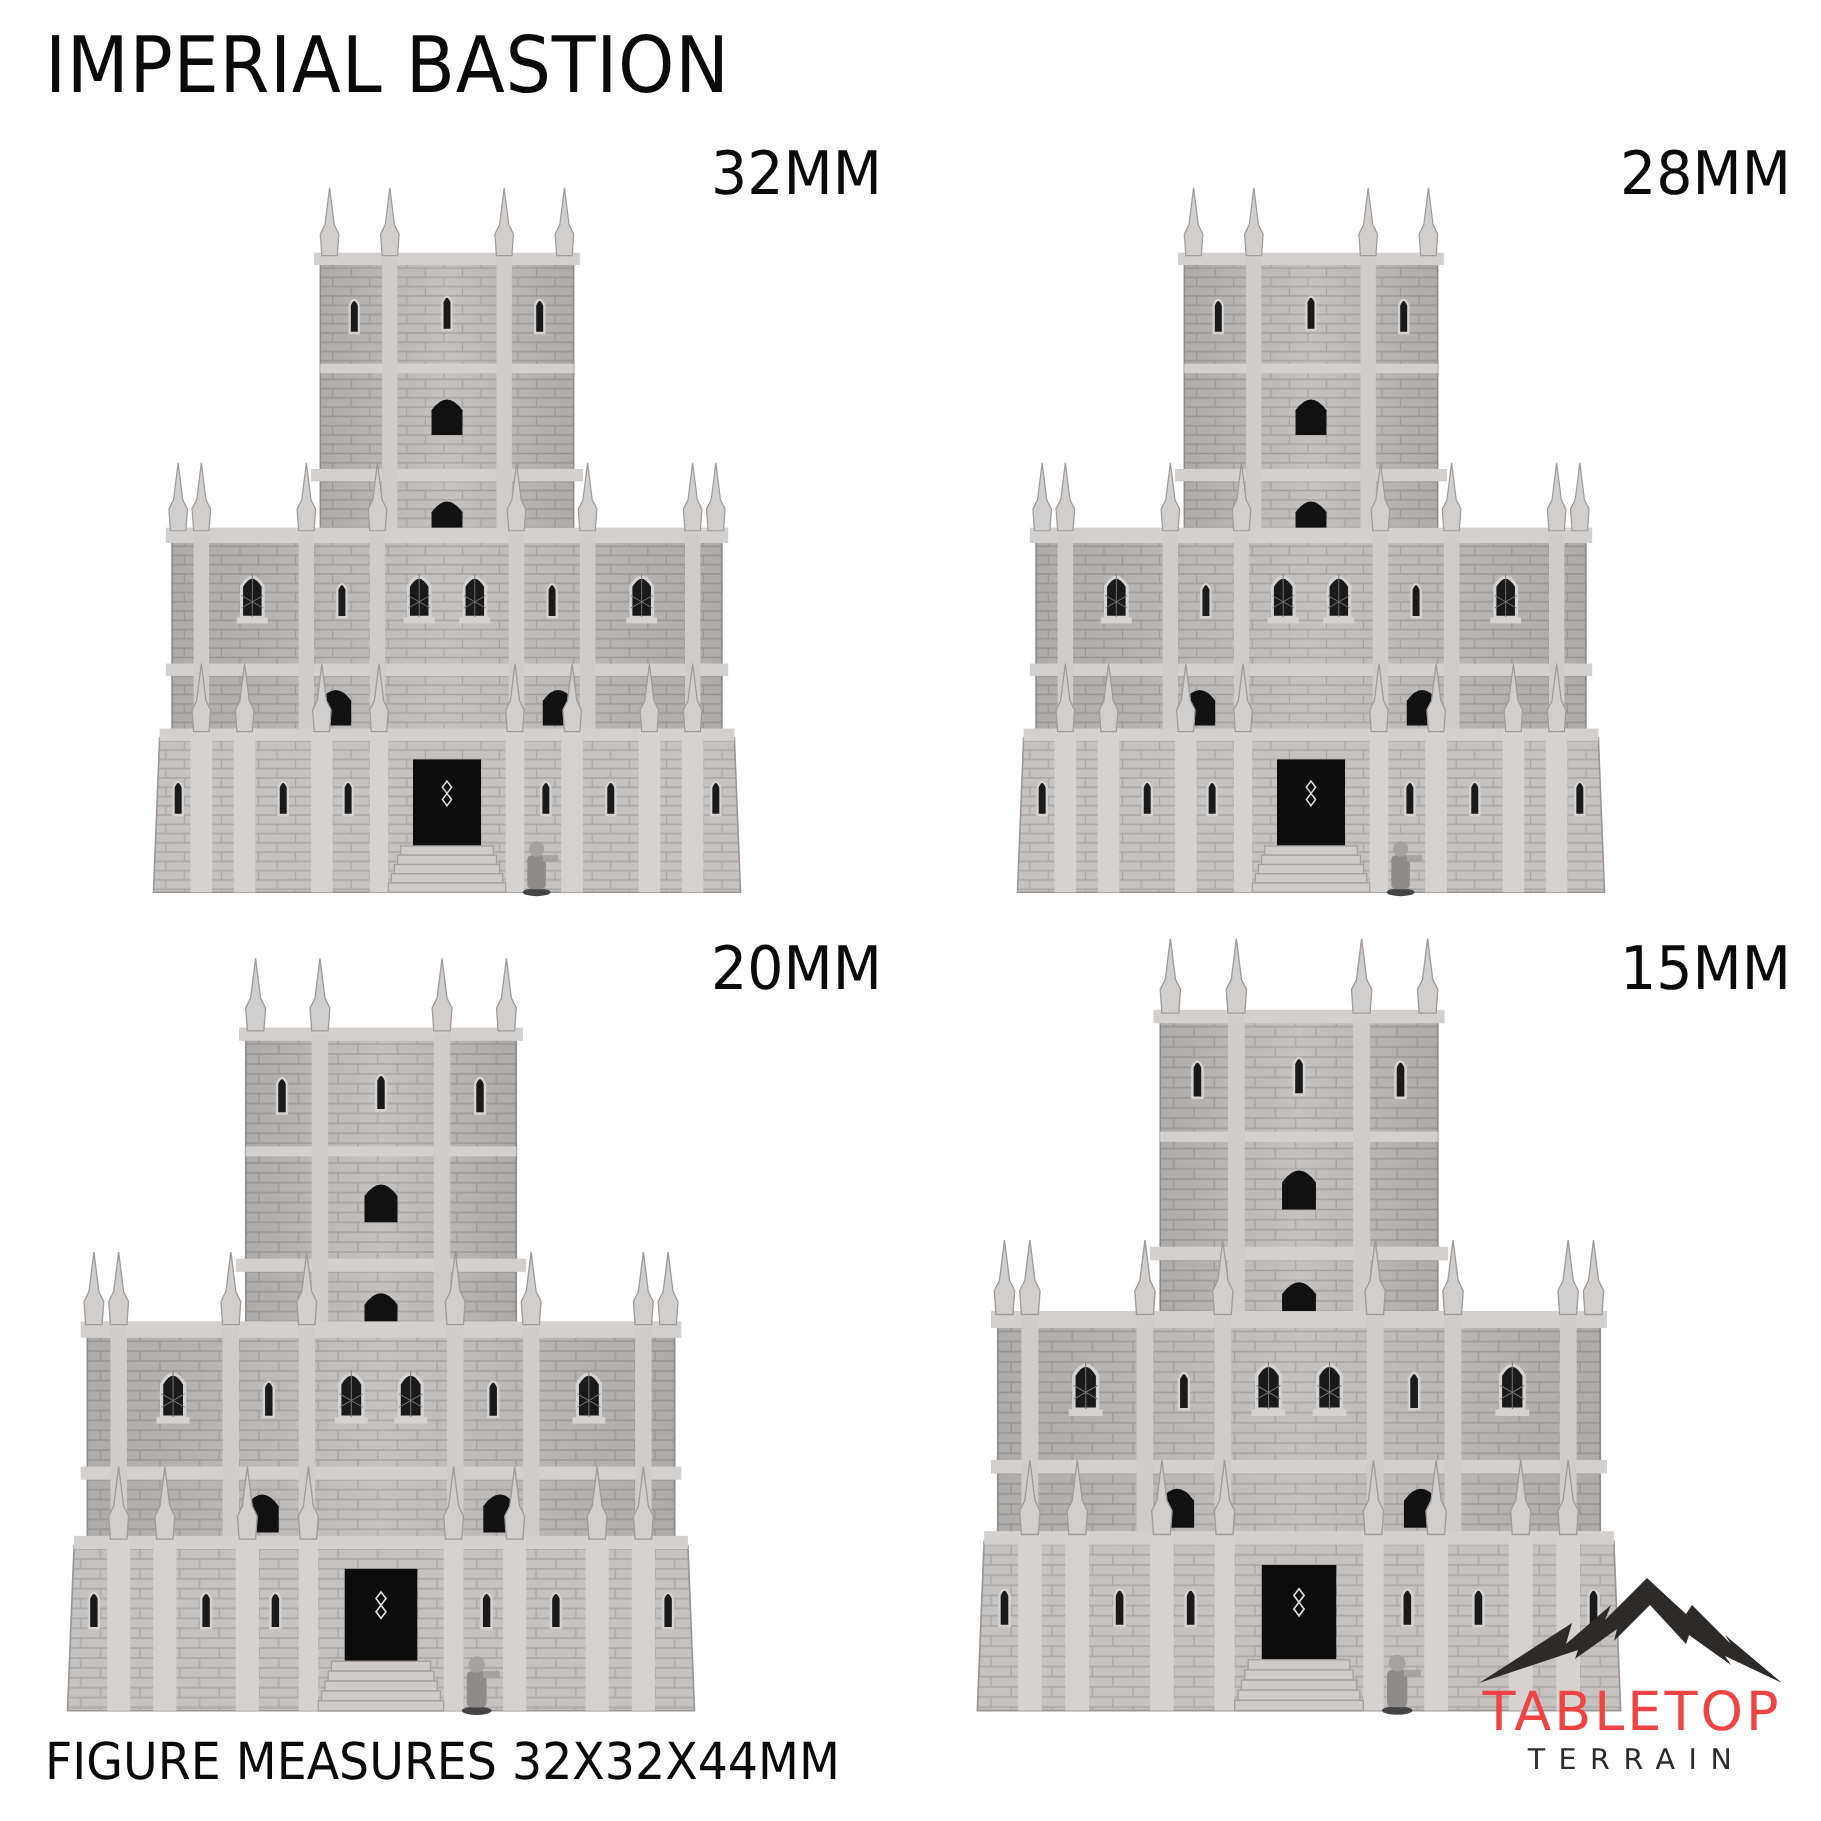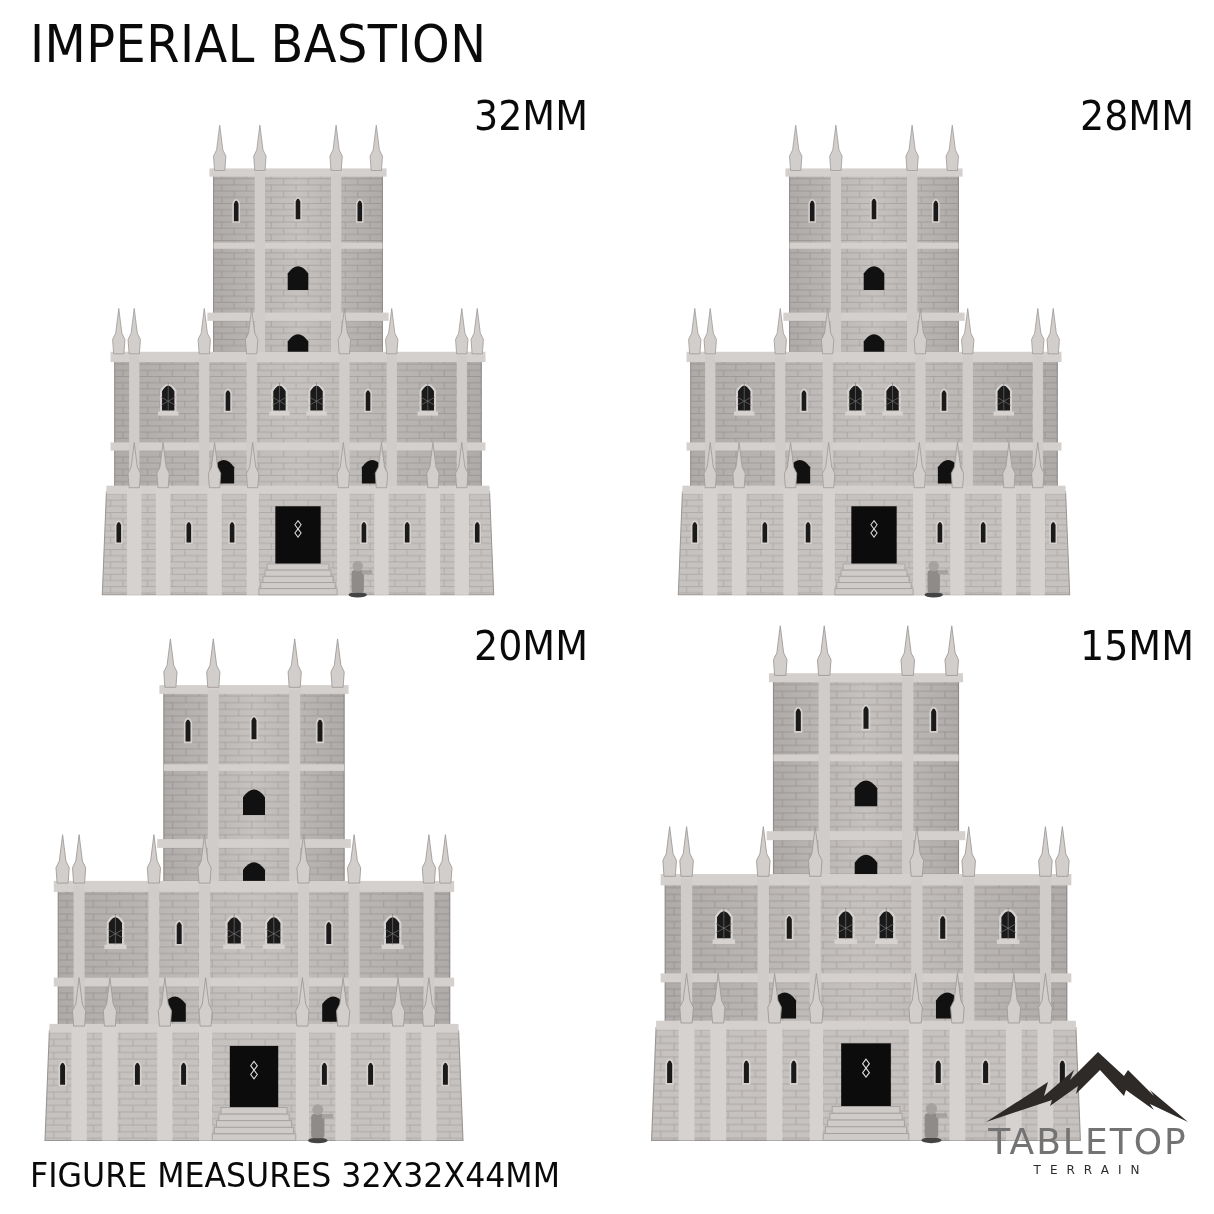--- a/index.html
+++ b/index.html
@@ -9,23 +9,23 @@
            letter-spacing: 0.5px; line-height: 1; transform: scaleX(0.92); transform-origin: left top; }
   .size-label { position: absolute; font-size: 40px; line-height: 1; letter-spacing: 0px;
                 transform: scaleX(0.95); transform-origin: right top; }
   .caption { position: absolute; left: 30px; top: 1158px; font-size: 34px; line-height: 1;
              transform: scaleX(0.93); transform-origin: left top; }
   .panel { position: absolute; }
   .panel svg { width: 100%; height: 100%; display: block; }
   .logo { position: absolute; left: 978px; top: 1046px; width: 220px; height: 140px; }
   .logo svg { display: block; }
   .logo-word { position: absolute; left: 0; top: 78px; width: 220px; text-align: center;
-               font-size: 36px; letter-spacing: 2px; color: #737373; line-height: 1; }
+               font-size: 36px; letter-spacing: 2px; color: #ef4444; line-height: 1; }
   .logo-sub { position: absolute; left: 0; top: 118px; width: 220px; text-align: center;
-              font-size: 12px; letter-spacing: 9px; color: #2e2a28; line-height: 1; padding-left: 6px; box-sizing: border-box; }
+              font-size: 19px; letter-spacing: 9px; color: #2e2a28; line-height: 1; padding-left: 6px; box-sizing: border-box; }
 </style>
 </head>
 <body>
 
 <svg width="0" height="0" style="position:absolute">
   <defs>
     <pattern id="bricks" width="24" height="12" patternUnits="userSpaceOnUse">
       <rect width="24" height="12" fill="#c6c2c0"></rect>
       <path d="M0 0H24M0 6H24M0 12H24M6 0V6M18 6V12" stroke="#a9a5a3" stroke-width="0.8"></path>
     </pattern>

